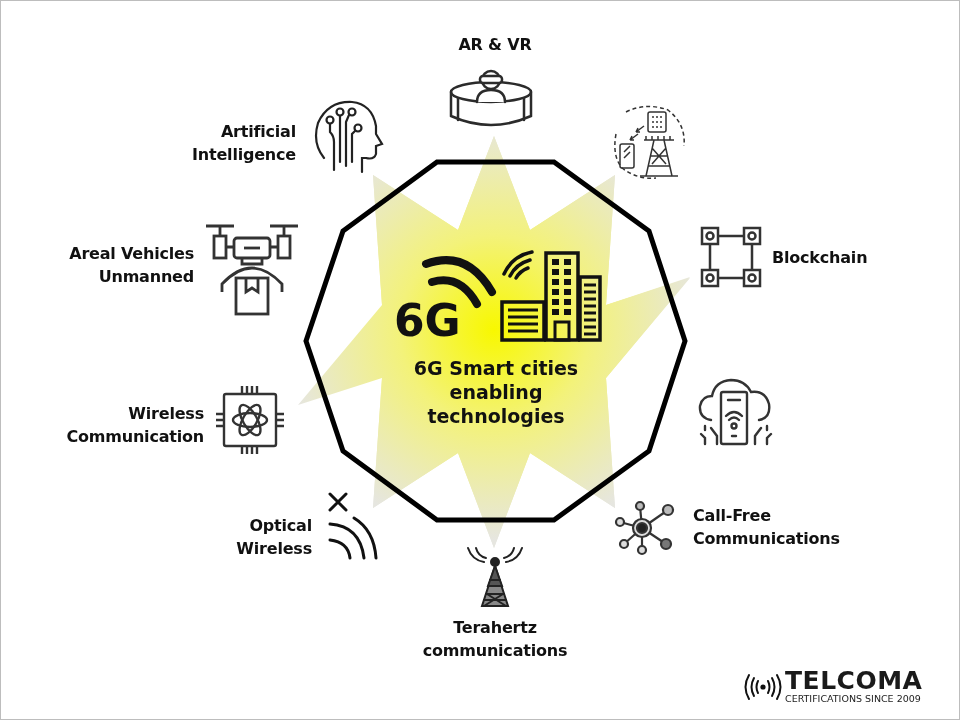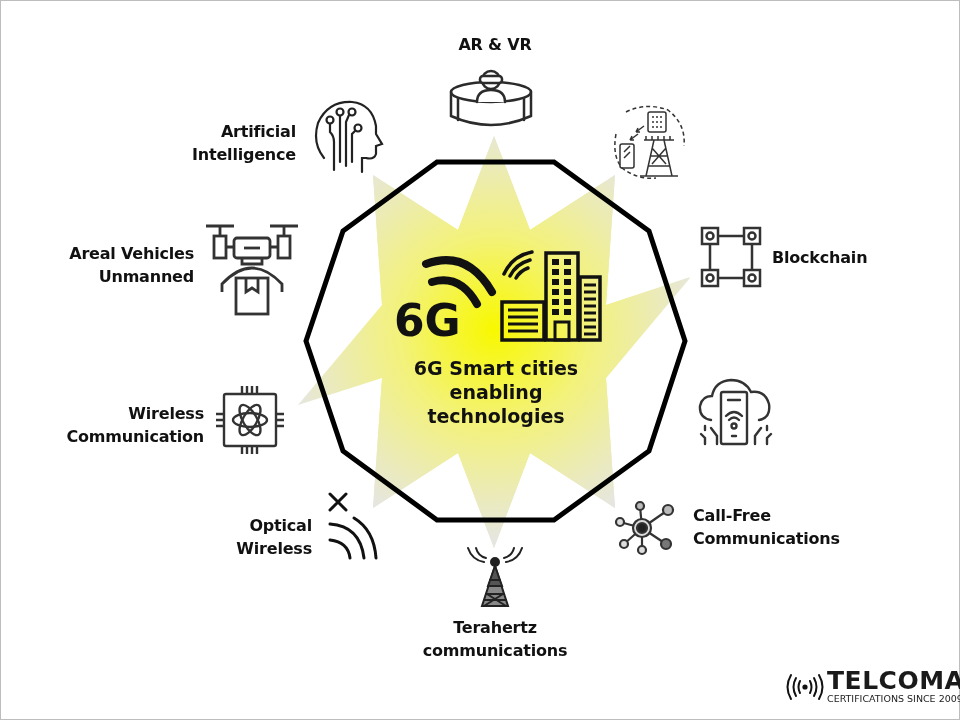--- a/index.html
+++ b/index.html
@@ -9,21 +9,21 @@
   svg.bg { position: absolute; left: 0; top: 0; }
   .label { position: absolute; font-weight: bold; font-size: 16px; line-height: 23px; color: #111; letter-spacing: -0.2px; }
   .label span { display: block; }
   .r { text-align: right; }
   .l { text-align: left; }
   .c { text-align: center; }
   .icon { position: absolute; }
   .center-text { position: absolute; left: 390px; top: 356px; width: 212px; text-align: center;
                  font-weight: bold; font-size: 19px; line-height: 24px; color: #111; }
   .center-text span { display: block; text-align: center; }
-  .logo { position: absolute; left: 785px; top: 668px; width: 170px; height: 36px; }
+  .logo { position: absolute; left: 743px; top: 668px; width: 170px; height: 36px; }
   .logo-name { position: absolute; left: 42px; top: 0px; font-size: 25px; font-weight: bold; color: #1a1a1a; letter-spacing: 0.5px; line-height: 26px; }
   .logo-sub { position: absolute; left: 42px; top: 25px; font-size: 9.5px; color: #222; letter-spacing: 0px; line-height: 11px; white-space: nowrap; }
   .logo-icon { position: absolute; left: 0; top: 4px; }
 </style>
 </head>
 <body>
 
 <div class="frame"></div>
 
 <svg class="bg" width="960" height="720">

